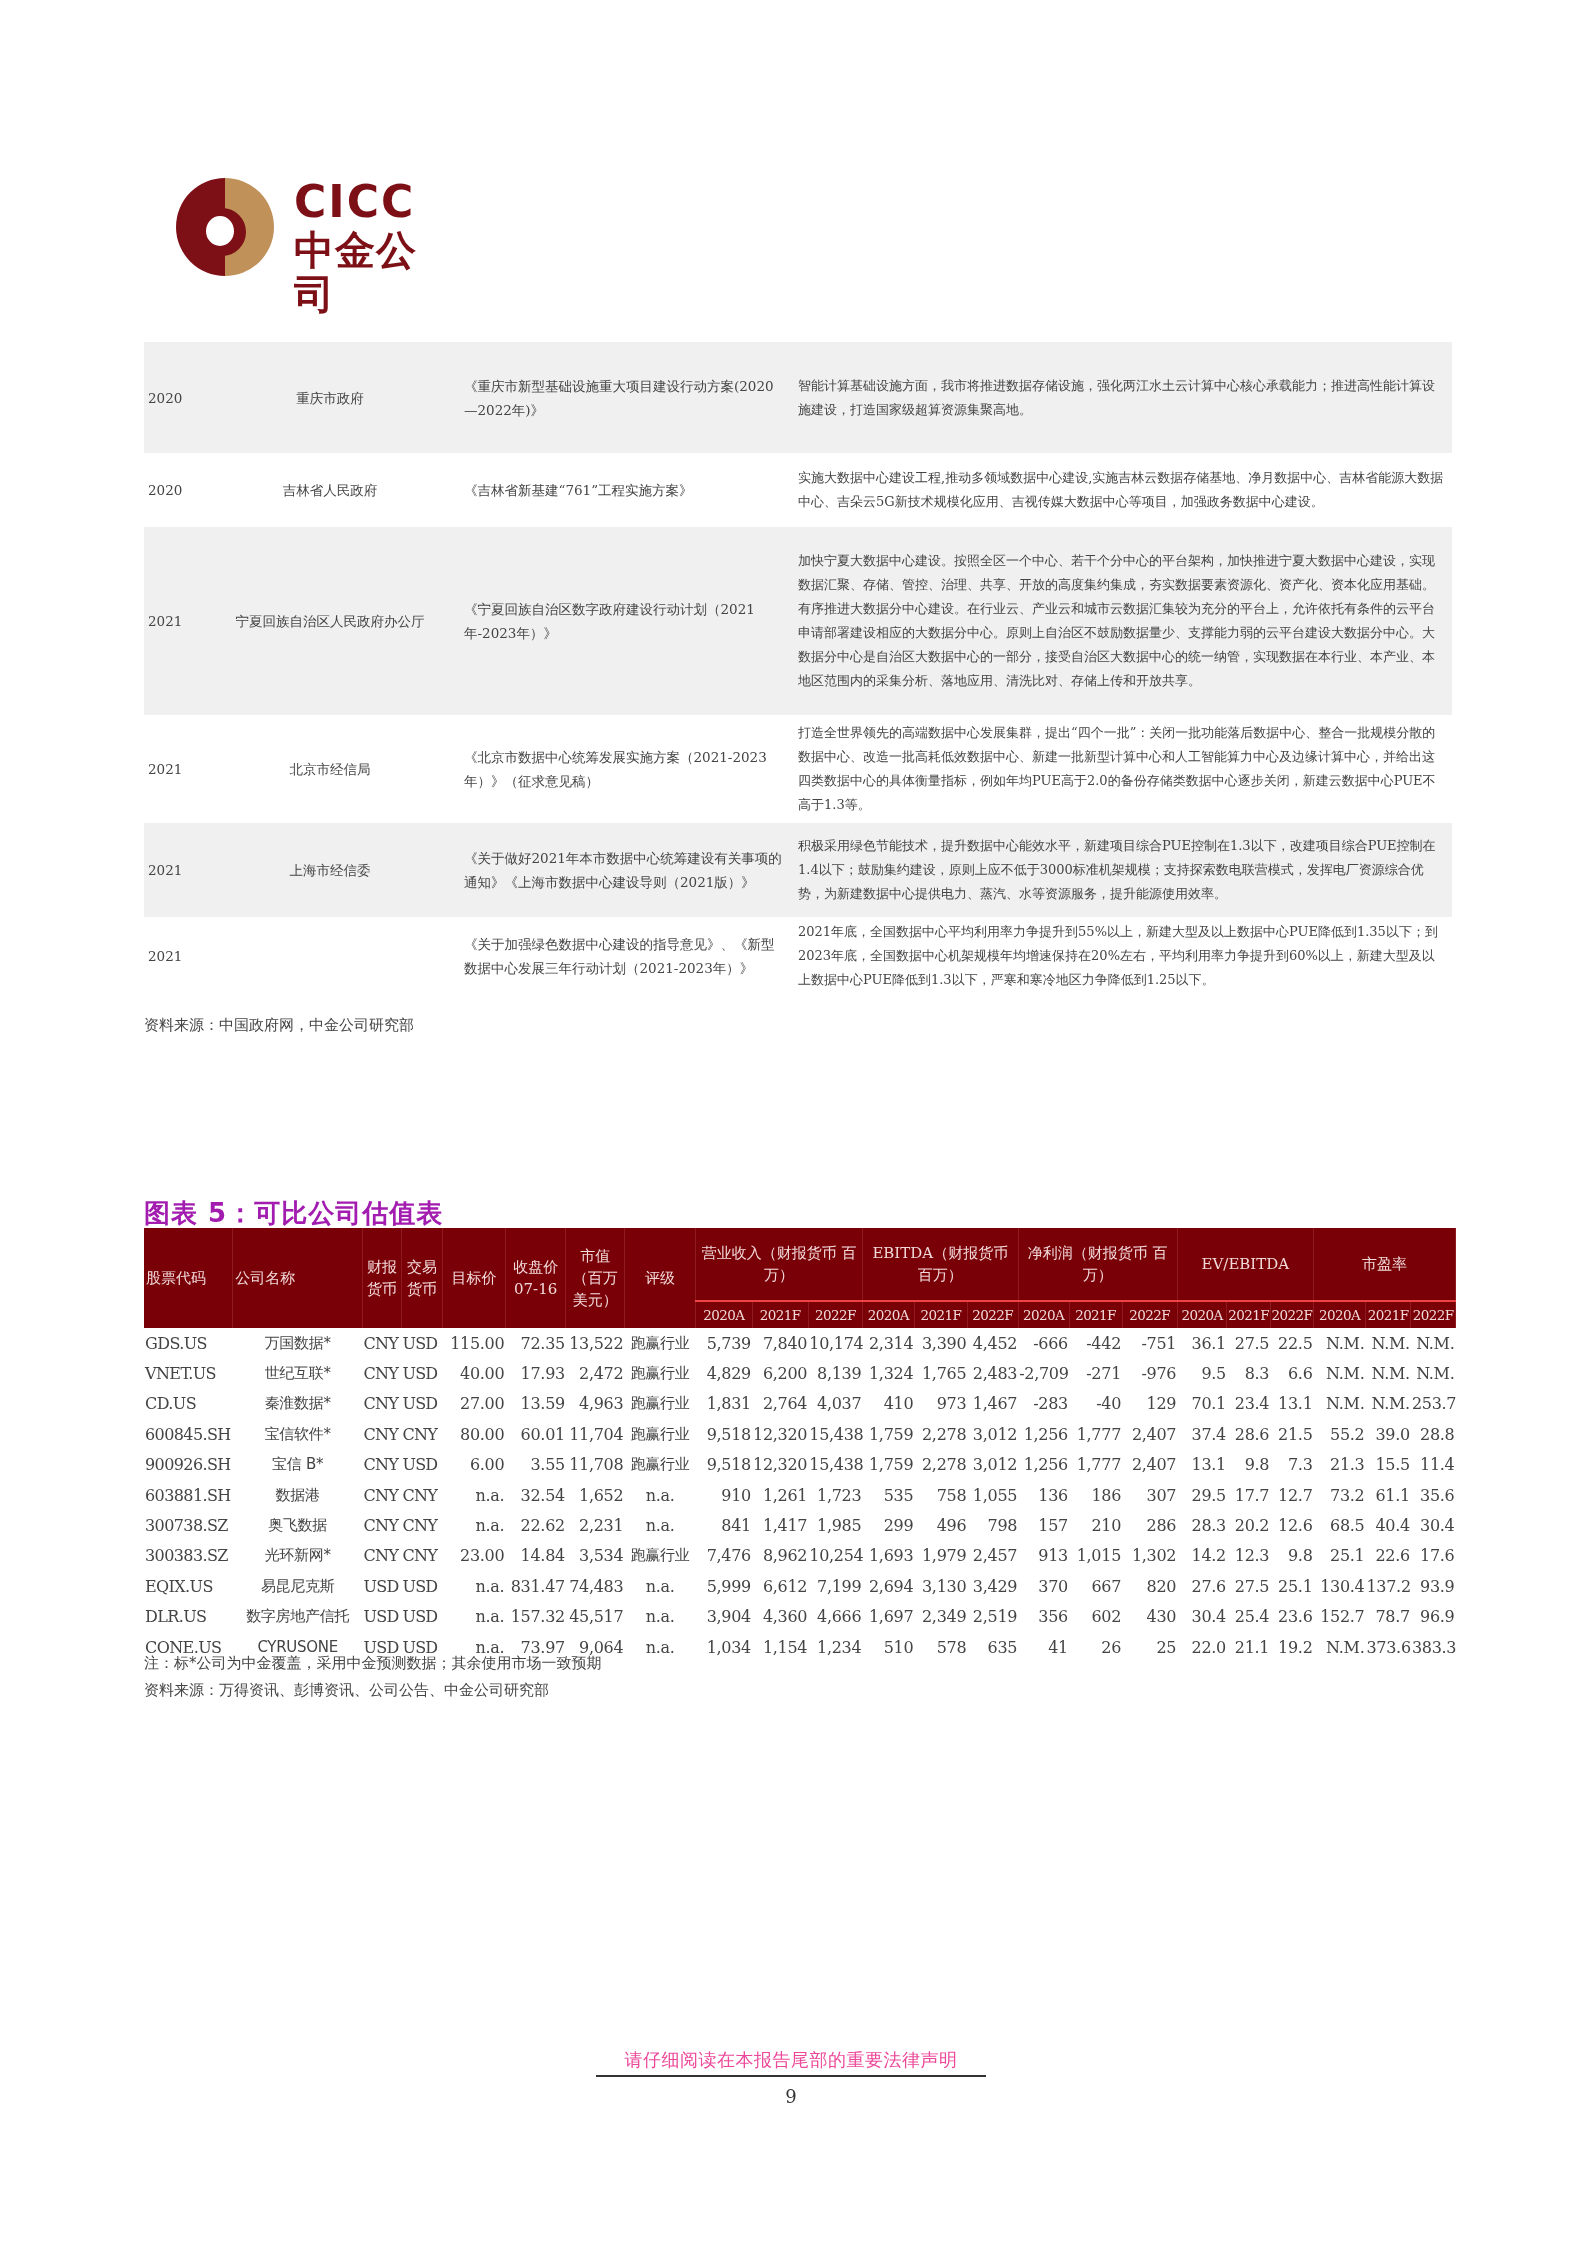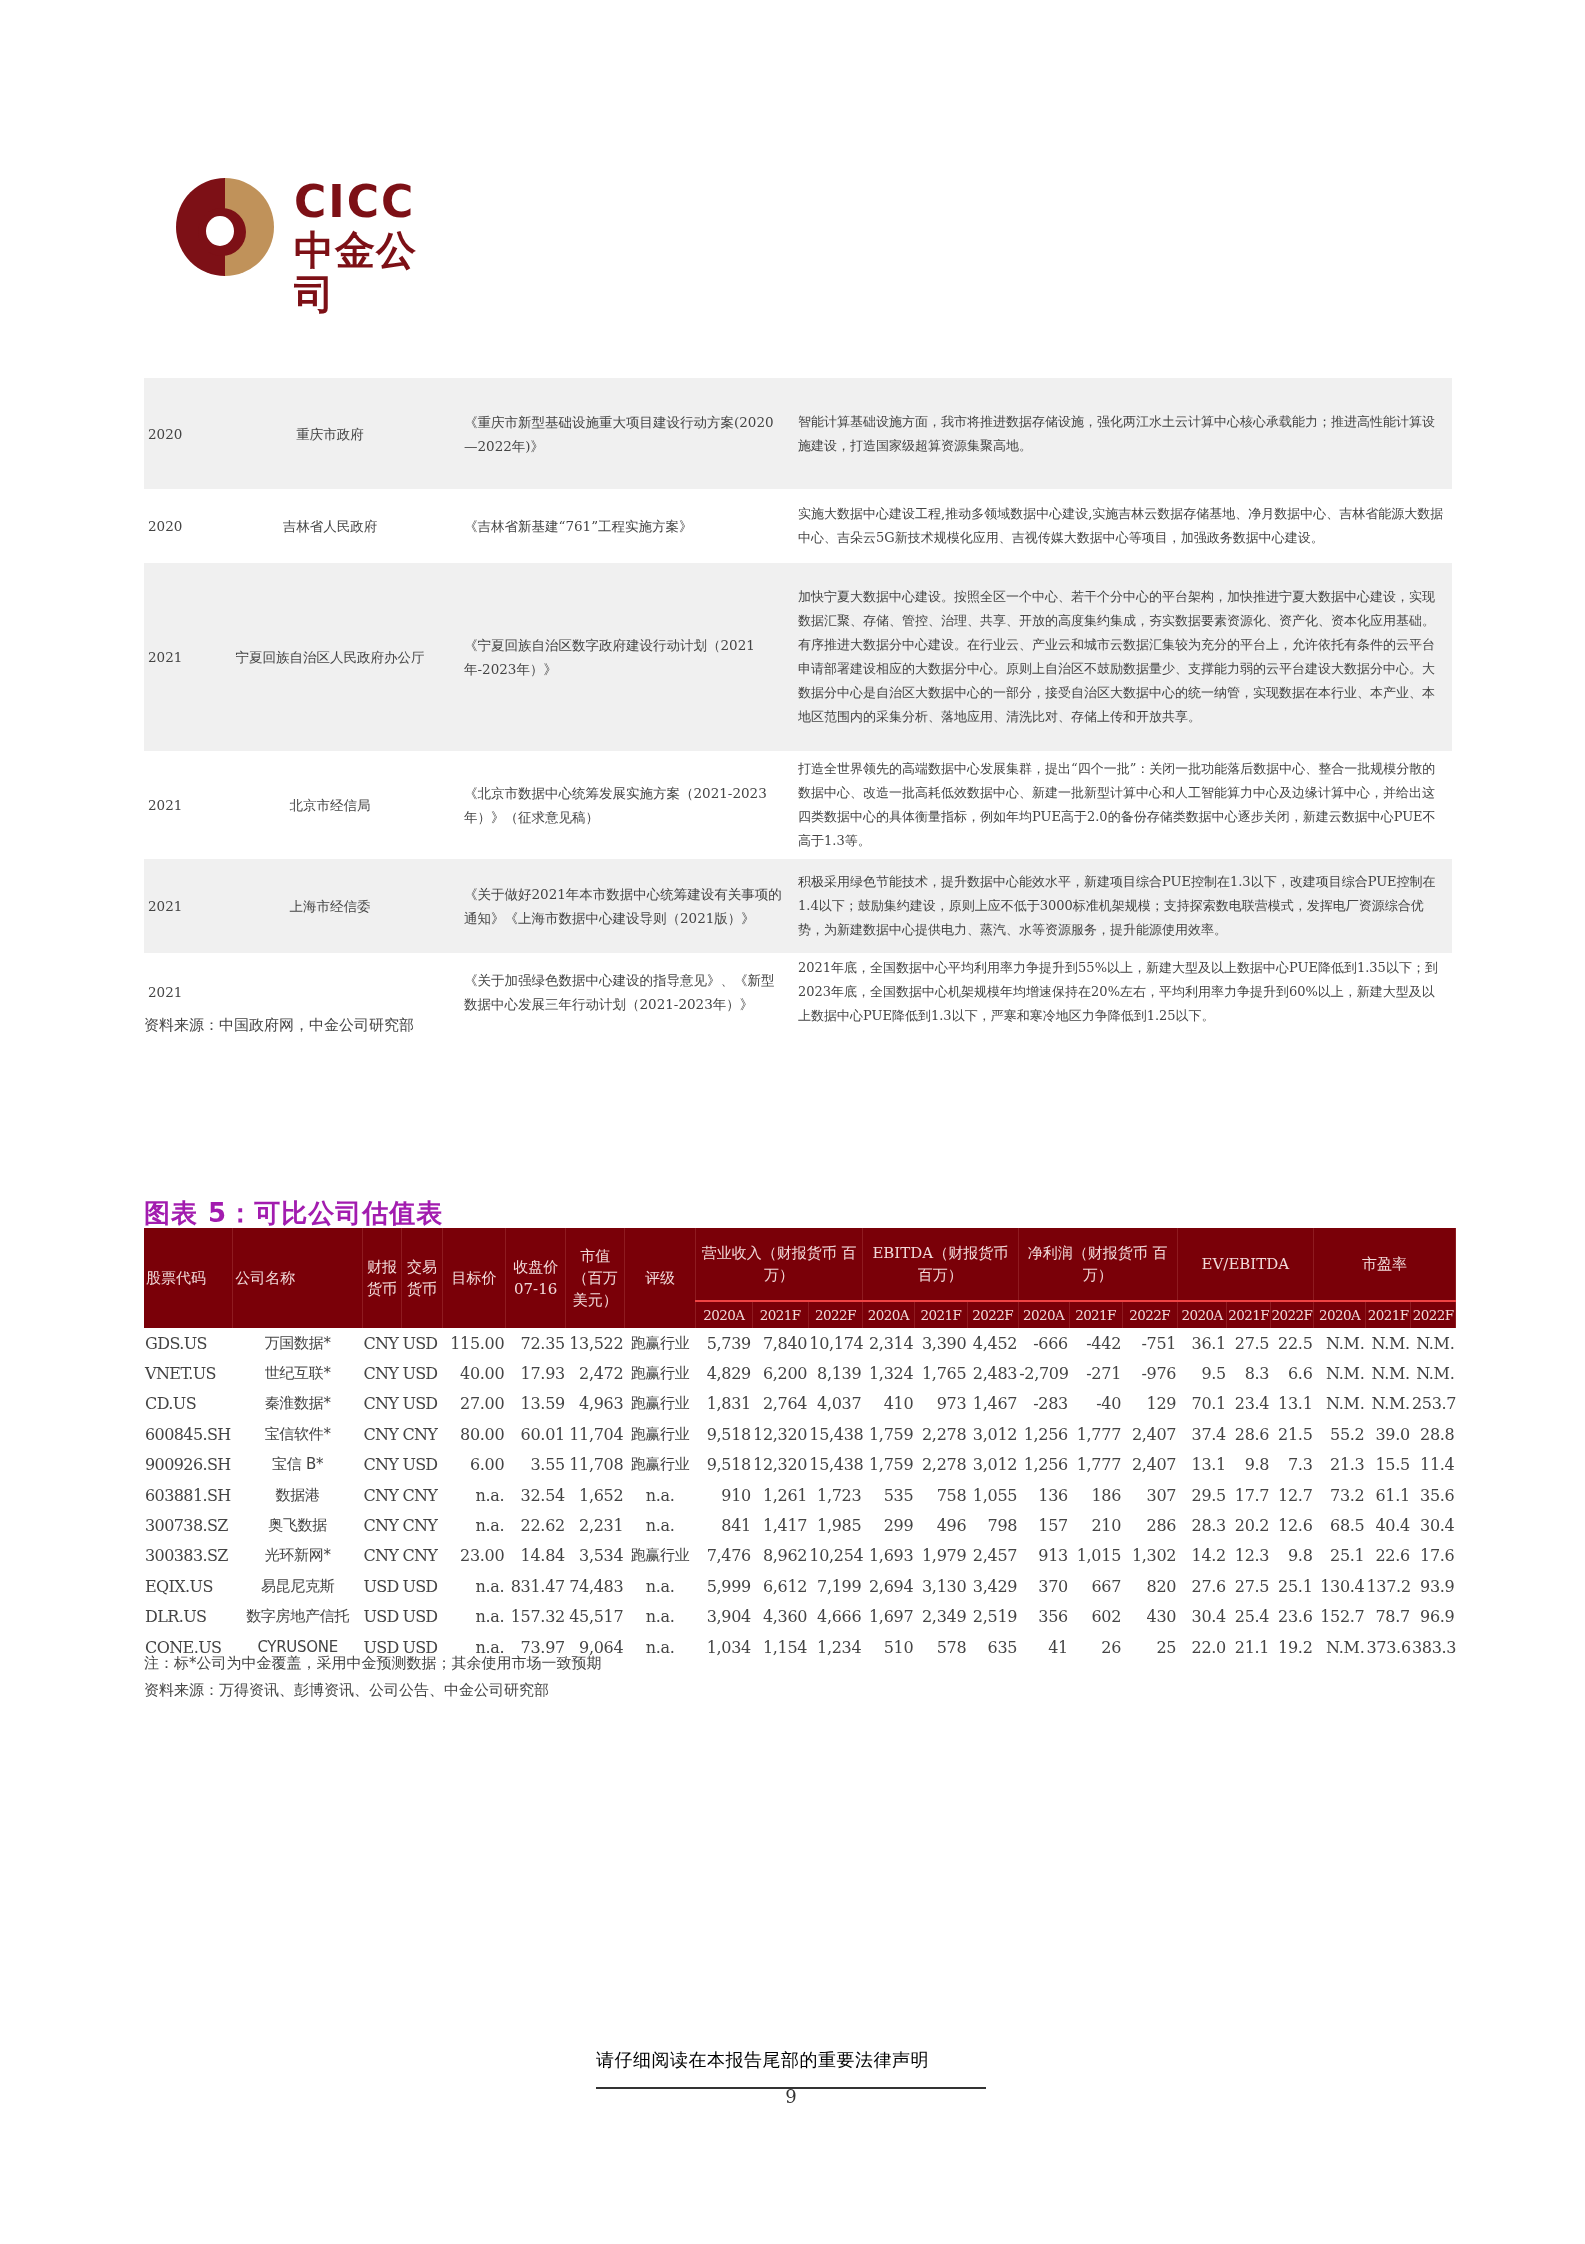--- a/index.html
+++ b/index.html
@@ -8,21 +8,21 @@
   
   .logo { position: absolute; left: 176px; top: 178px; width: 280px; height: 100px; }
   .logo .ring { position: absolute; left: 0; top: 0; width: 98px; height: 98px; border-radius: 50%;
     background: conic-gradient(#c0925a 0deg 180deg, #7d1016 180deg 360deg); }
   .logo .ring::before { content: ""; position: absolute; left: 22px; top: 30px; width: 48px; height: 48px; border-radius: 50%; background: #7d1016; }
   .logo .ring::after { content: ""; position: absolute; left: 30px; top: 38px; width: 28px; height: 30px; border-radius: 50%; background: #fff; }
   .logo .txt-en { position: absolute; left: 118px; top: 2px; font-family: "DejaVu Sans", sans-serif; font-weight: bold; font-size: 44px; color: #7d1016; letter-spacing: 2px; line-height: 44px; }
   .logo .txt-cn { position: absolute; left: 118px; top: 50px; font-family: "DejaVu Sans", sans-serif; font-weight: bold; font-size: 40px; color: #7d1016; line-height: 44px; letter-spacing: 1px; }
 
   
-  .policy { position: absolute; left: 144px; top: 342px; width: 1308px; border-collapse: collapse; font-size: 13.5px; color: #444; margin-top: 36px; }
+  .policy { position: absolute; left: 144px; top: 342px; width: 1308px; border-collapse: collapse; font-size: 13.5px; color: #444; }
   .policy td { vertical-align: middle; padding: 0 6px; line-height: 24px; }
   .policy tr.shade td { background: #f0f0f0; }
   .policy td.yr { width: 56px; padding-left: 4px; }
   .policy td.org { width: 228px; text-align: center; }
   .policy td.doc { width: 320px; padding-left: 14px; }
   .policy td.desc { padding-left: 8px; font-size: 13px; line-height: 24px; }
   .policy tr { border-bottom: 2px solid #fff; }
   .src1 { position: absolute; left: 144px; top: 1016px; font-family: "DejaVu Sans", sans-serif; font-size: 15px; color: #444; }
 
   
@@ -33,21 +33,21 @@
   .vt thead tr.h2 th { height: 26px; font-size: 13.5px; letter-spacing: -0.6px; border-top: 2px solid #ef4444; }
   .vt th.l { text-align: left; padding-left: 2px; }
   .vt td { height: 30.4px; padding: 0 1px; text-align: right; white-space: nowrap; letter-spacing: -0.3px; }
   .vt td.tk { text-align: left; letter-spacing: -0.6px; }
   .vt td.nm { text-align: center; font-family: "DejaVu Sans", sans-serif; font-size: 15px; }
   .vt td.cur { text-align: left; letter-spacing: -0.8px; }
   .vt td.rt { text-align: center; font-family: "DejaVu Sans", sans-serif; font-size: 15px; }
   .vt td.rt.na { font-family: "DejaVu Serif", serif; font-size: 16px; }
   .vt-note { position: absolute; left: 144px; top: 1650px; font-family: "DejaVu Sans", sans-serif; font-size: 15px; color: #444; line-height: 27px; }
 
-  .footer-legal { position: absolute; left: 596px; top: 2048px; width: 390px; text-align: left; font-family: "DejaVu Sans", sans-serif; font-size: 18px; color: #000000; border-bottom: 2px solid #333; padding-bottom: 15px; letter-spacing: 0.5px; }
+  .footer-legal { position: absolute; left: 596px; top: 2048px; width: 390px; text-align: center; font-family: "DejaVu Sans", sans-serif; font-size: 18px; color: #ec4899; border-bottom: 2px solid #333; padding-bottom: 3px; letter-spacing: 0.5px; }
   .page-no { position: absolute; left: 776px; top: 2086px; width: 30px; text-align: center; font-size: 18px; color: #333; }
 </style>
 </head>
 <body>
 
 <div class="logo">
   <div class="ring"></div>
   <div class="txt-en">CICC</div>
   <div class="txt-cn">中金公司</div>
 </div>

